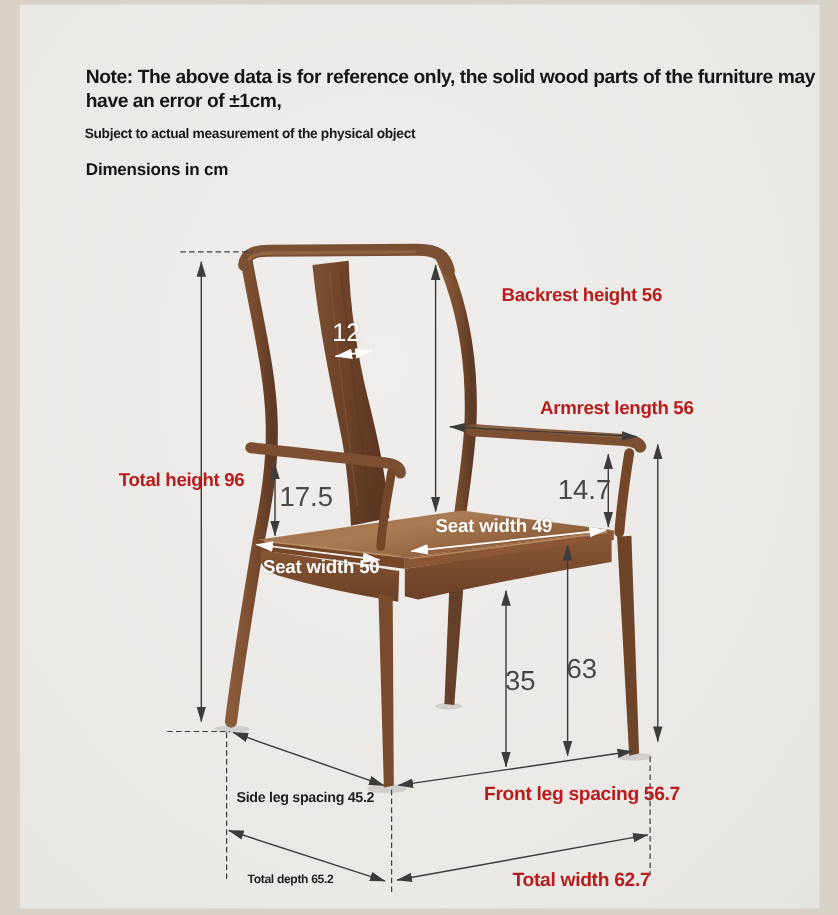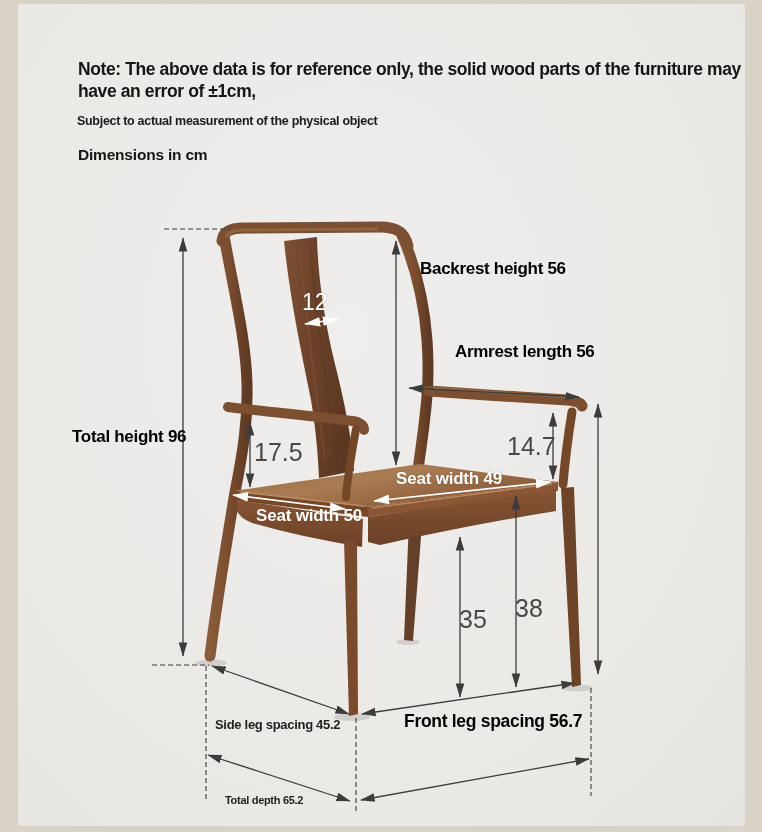--- a/index.html
+++ b/index.html
@@ -19,32 +19,32 @@
   }
   #figure-svg{position:absolute;left:0;top:0;width:762px;height:832px;}
   .lbl{position:absolute;color:#1d1d1d;white-space:nowrap;}
   .note1{
     left:78px;top:58px;width:666px;
     font-size:17.5px;font-weight:700;line-height:1.28;
     letter-spacing:-0.4px;color:#161616;white-space:normal;
   }
   .note2{left:77px;top:114px;font-size:12.5px;font-weight:700;letter-spacing:-0.3px;color:#1a1a1a;}
   .units{left:78px;top:146px;font-size:15.5px;font-weight:700;letter-spacing:-0.2px;color:#161616;}
-  .dim-big{font-size:17px;font-weight:700;letter-spacing:-0.3px;color:#000000;}
+  .dim-big{font-size:17px;font-weight:700;letter-spacing:-0.3px;color:#b91c1c;padding-left:36px;}
   .dim-num{font-size:25px;font-weight:400;color:#484848;letter-spacing:0px;text-align:center;}
   .dim-white{font-size:17px;font-weight:700;color:#ffffff;letter-spacing:-0.2px;text-shadow:0 0 2px rgba(100,65,40,.35);}
   .dim-sm{font-size:13px;font-weight:700;letter-spacing:-0.3px;color:#1f1f1f;}
   #lbl-total-height{left:72px;top:427px;}
   #lbl-backrest-height{left:420px;top:259px;}
-  #lbl-armrest-length{left:455px;top:342px;}
+  #lbl-armrest-length{left:455px;top:361px;}
   #lbl-splat-width{left:302px;top:289px;font-size:23px;font-weight:400;color:#fff;text-shadow:0 0 2px rgba(90,55,30,.4);text-align:right;}
   #lbl-17{left:254px;top:438px;}
   #lbl-14{left:507px;top:432px;}
   #lbl-seat49{left:396px;top:469px;}
-  #lbl-seat50{left:239px;top:506px;margin-left:17px;}
+  #lbl-seat50{left:239px;top:506px;}
   #lbl-armrest-ground{left:601px;top:521px;width:122px;white-space:normal;line-height:1.3;}
   #lbl-35{left:459px;top:605px;}
   #lbl-43{left:515px;top:594px;}
   #lbl-side-leg{left:215px;top:717px;}
   #lbl-front-leg{left:404px;top:711px;font-size:17.5px;}
   #lbl-total-depth{left:225px;top:794px;font-size:11px;}
   #lbl-total-width{left:430px;top:789px;font-size:17.5px;}
 </style>
 </head>
 <body>
@@ -169,17 +169,18 @@
 
   <div class="lbl dim-big" id="lbl-total-height">Total height 96</div>
   <div class="lbl dim-big" id="lbl-backrest-height">Backrest height 56</div>
   <div class="lbl dim-big" id="lbl-armrest-length">Armrest length 56</div>
   <div class="lbl" id="lbl-splat-width">12</div>
   <div class="lbl dim-num" id="lbl-17">17.5</div>
   <div class="lbl dim-num" id="lbl-14">14.7</div>
   <div class="lbl dim-white" id="lbl-seat49">Seat width 49</div>
   <div class="lbl dim-white" id="lbl-seat50">Seat width 50</div>
   <div class="lbl dim-num" id="lbl-35">35</div>
-  <div class="lbl dim-num" id="lbl-43">38</div>
+  <div class="lbl dim-num" id="lbl-43">63</div>
   <div class="lbl dim-sm" id="lbl-side-leg">Side leg spacing 45.2</div>
   <div class="lbl dim-big" id="lbl-front-leg">Front leg spacing 56.7</div>
   <div class="lbl dim-sm" id="lbl-total-depth">Total depth 65.2</div>
+  <div class="lbl dim-big" id="lbl-total-width">Total width 62.7</div>
 </div>
 
 </body></html>

